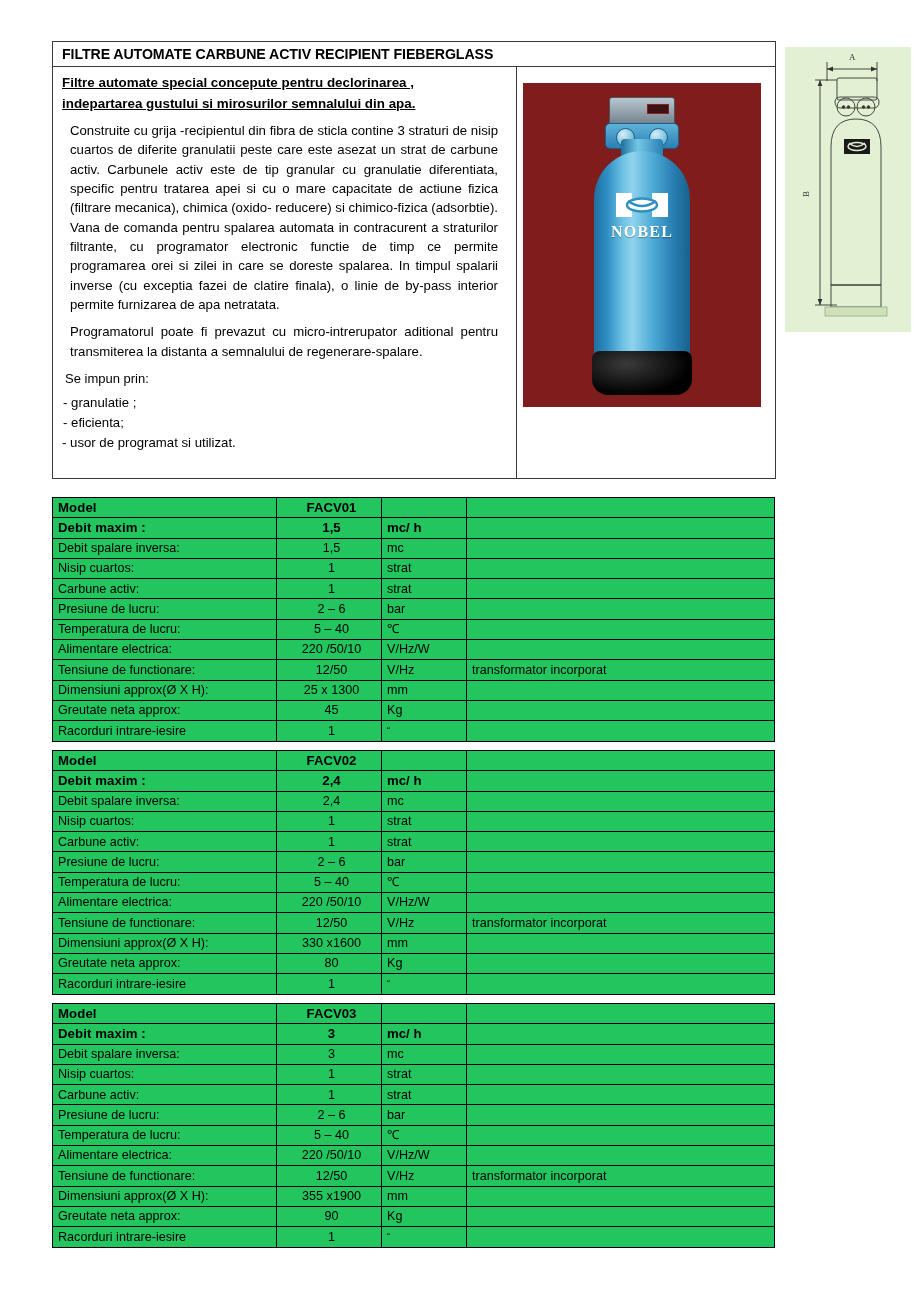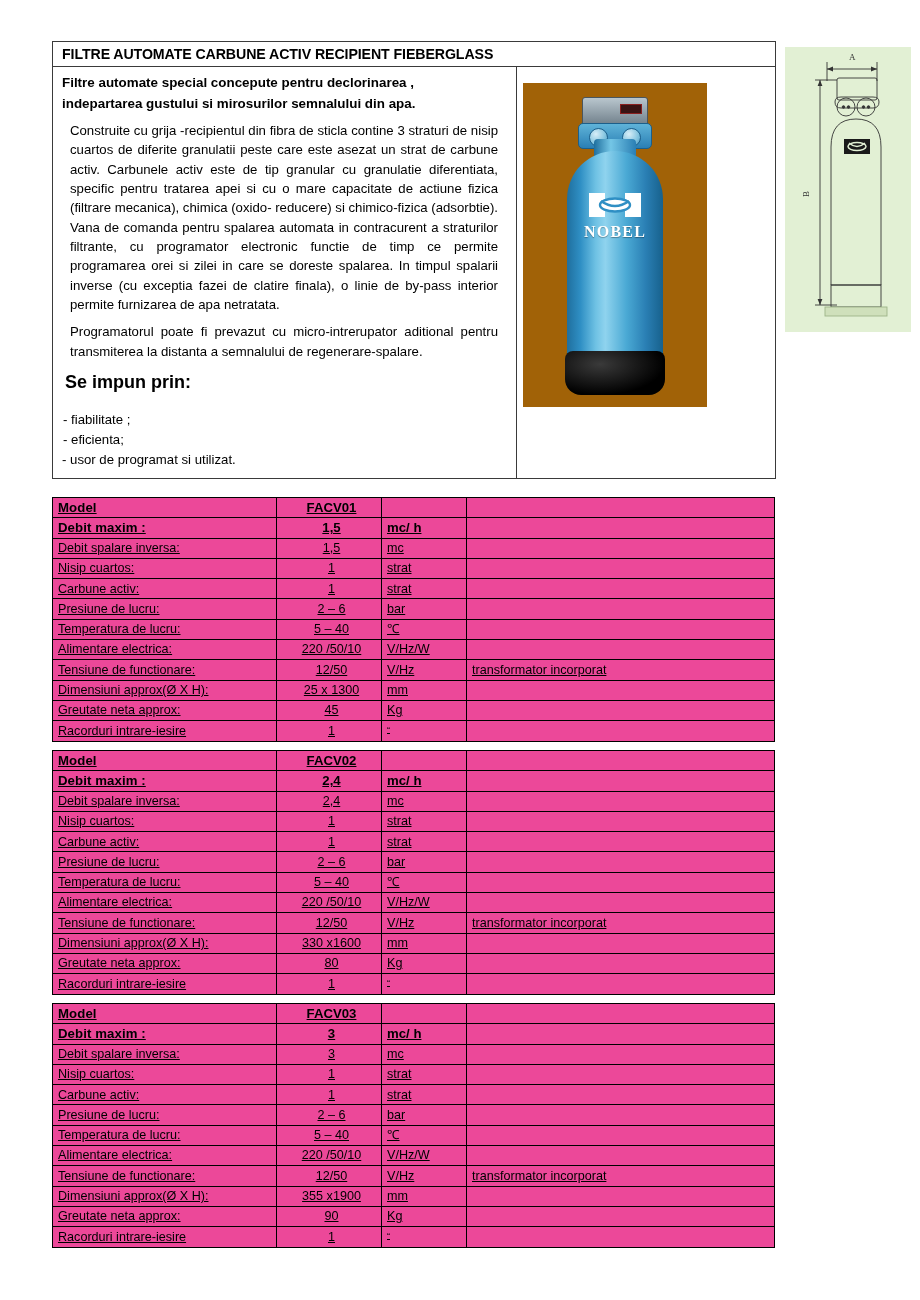--- a/index.html
+++ b/index.html
@@ -49,47 +49,48 @@
     width: 258px;
     background: #ffffff;
     position: relative;
   }
 
   .lead {
     font-size: 13.4px;
     font-weight: bold;
     line-height: 1.46;
     margin: 0 0 1px 0;
+    text-decoration: underline;
   }
   .para {
     font-size: 13.2px;
     line-height: 1.465;
     margin: 8px;
     text-align: justify;
   }
   .para2 { margin-top: 0; }
   .subhead {
-    font-size: 18px;
-    font-weight: bold;
+    font-size: 13px;
+    font-weight: normal;
     line-height: 1.5;
-    margin: 1px 0 14px 3px;
+    margin: 1px 0 4px 3px;
   }
   .bullet {
     font-size: 13.2px;
     line-height: 1.52;
     margin: 0;
   }
   .bullet.indent { padding-left: 1px; }
 
   
   .photo-frame {
     position: absolute;
     left: 6px; top: 16px;
-    width: 184px; height: 324px;
-    background: #a16207;
+    width: 238px; height: 324px;
+    background: #7f1d1d;
     overflow: hidden;
   }
   .tank { position: absolute; left: 50%; transform: translateX(-50%); }
   .tank-body {
     top: 68px; width: 96px; height: 238px;
     background: linear-gradient(to right,
       #1f6f9e 0%, #2f8fc4 14%, #6fc2e4 30%, #8fd3ee 40%,
       #4aa9d4 62%, #2a7fb4 82%, #17618c 100%);
     border-radius: 48px 48px 4px 4px;
   }
@@ -153,22 +154,21 @@
   }
   .drawing-frame svg { display: block; }
 
   
   .spec-table {
     position: absolute;
     left: 46px;
     width: 716px;
     border-collapse: collapse;
     table-layout: fixed;
-    background: #ec4899;
-    text-decoration: underline;
+    background: #22c55e;
   }
   #spec-table-1 { top: 497px; }
   #spec-table-2 { top: 750px; }
   #spec-table-3 { top: 1003px; }
 
   .spec-table td {
     border: 1px solid #000000;
     height: 20.3px;
     padding: 0 0 0 5px;
     font-size: 12.6px;
@@ -200,21 +200,21 @@
     </div>
 
     <div class="header-body">
 
       <div class="desc-cell">
         <p class="lead">Filtre automate special concepute pentru declorinarea ,</p>
         <p class="lead">indepartarea gustului si mirosurilor semnalului din apa.</p>
         <p class="para">Construite cu grija -recipientul din fibra de sticla contine 3 straturi de nisip cuartos de diferite granulatii  peste care este asezat un strat de carbune activ. Carbunele activ este de tip granular cu granulatie diferentiata, specific pentru tratarea apei si cu o mare capacitate de actiune fizica (filtrare mecanica), chimica  (oxido- reducere) si chimico-fizica (adsorbtie). Vana de comanda pentru spalarea automata in contracurent a straturilor filtrante, cu programator electronic functie de timp ce permite programarea orei si zilei in care se doreste spalarea. In timpul spalarii inverse (cu exceptia fazei de clatire finala), o linie de by-pass interior permite furnizarea de apa netratata.</p>
         <p class="para para2">Programatorul poate fi prevazut cu micro-intrerupator aditional pentru transmiterea la distanta a semnalului de regenerare-spalare.</p>
         <p class="subhead">Se impun prin:</p>
-        <p class="bullet indent">-  fiabilitate ;</p>
+        <p class="bullet indent">-  granulatie ;</p>
         <p class="bullet indent">-  eficienta;</p>
         <p class="bullet">- usor de programat si utilizat.</p>
       </div>
 
       <div class="photo-cell">
         <div class="photo-frame">
 
           <div class="tank valve-head">
             <div class="valve-display"></div>
           </div>

